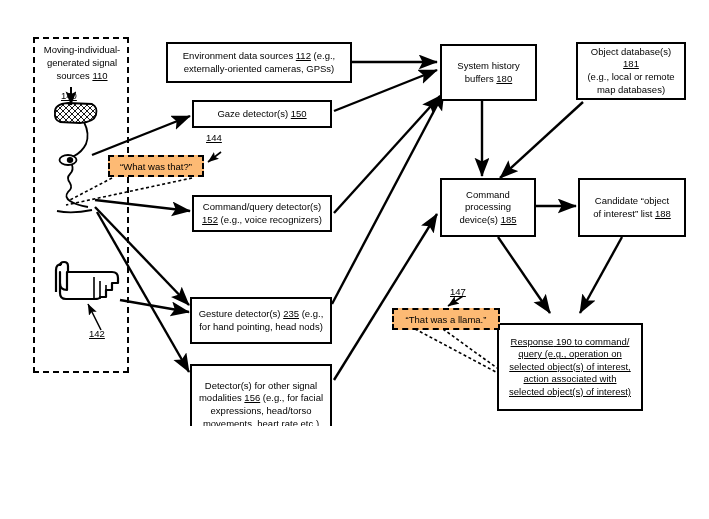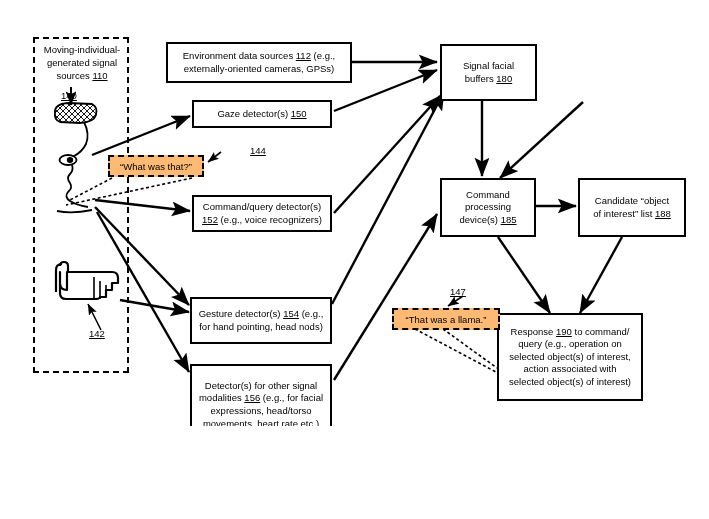--- a/index.html
+++ b/index.html
@@ -188,21 +188,21 @@
       <span class="u">110</span>
     </div>
   </div>
 
   <div class="ref-label" style="left:61px; top:90px;">140</div>
   <div class="ref-label" style="left:89px; top:328px;">142</div>
 
   <div class="bubble" style="left:108px; top:155px; width:96px; height:22px;">
     <span>“What was that?”</span>
   </div>
-  <div class="ref-label" style="left:206px; top:145px;margin-left:44px;">144</div>
+  <div class="ref-label" style="left:206px; top:132px;">144</div>
 
   <div class="bubble" style="left:392px; top:308px; width:108px; height:22px;">
     <span>“That was a llama.”</span>
   </div>
   <div class="ref-label" style="left:450px; top:286px;">147</div>
 
   <div class="node" style="left:166px; top:42px; width:186px; height:41px;">
     <span class="txt">
       <span>Environment data sources</span>
       <span class="u">112</span>
@@ -222,64 +222,72 @@
     <span class="txt">
       <span>Command/query detector(s)</span><br>
       <span class="u">152</span>
       <span>(e.g., voice recognizers)</span>
     </span>
   </div>
 
   <div class="node" style="left:190px; top:297px; width:142px; height:47px;">
     <span class="txt">
       <span>Gesture detector(s)</span>
-      <span class="u">154</span>
+      <span class="u">235</span>
       <span>(e.g.,</span><br>
       <span>for hand pointing, head nods)</span>
     </span>
   </div>
 
   <div class="node" style="left:190px; top:364px; width:142px; height:82px;">
     <span class="txt">
       <span>Detector(s) for other signal</span><br>
       <span>modalities</span>
       <span class="u">156</span>
       <span>(e.g., for facial</span><br>
       <span>expressions, head/torso</span><br>
       <span>movements, heart rate etc.)</span>
     </span>
   </div>
 
   <div class="node" style="left:440px; top:44px; width:97px; height:57px;">
     <span class="txt">
-      <span>Signal facial</span><br>
+      <span>System history</span><br>
       <span>buffers</span>
       <span class="u">180</span>
     </span>
   </div>
 
+  <div class="node" style="left:576px; top:42px; width:110px; height:58px;">
+    <span class="txt">
+      <span>Object database(s)</span>
+      <span class="u">181</span><br>
+      <span>(e.g., local or remote</span><br>
+      <span>map databases)</span>
+    </span>
+  </div>
 
   <div class="node" style="left:440px; top:178px; width:96px; height:59px;">
     <span class="txt">
       <span>Command</span><br>
       <span>processing</span><br>
       <span>device(s)</span>
       <span class="u">185</span>
     </span>
   </div>
 
   <div class="node" style="left:578px; top:178px; width:108px; height:59px;">
     <span class="txt">
       <span>Candidate “object</span><br>
       <span>of interest” list</span>
       <span class="u">188</span>
     </span>
   </div>
 
-  <div class="node" style="left:497px; top:313px; width:146px; height:88px;">
+  <div class="node" style="left:497px; top:323px; width:146px; height:88px;text-decoration:underline;">
     <span class="txt">
       <span>Response</span>
       <span class="u">190</span>
       <span>to command/</span><br>
       <span>query (e.g., operation on</span><br>
       <span>selected object(s) of interest,</span><br>
       <span>action associated with</span><br>
       <span>selected object(s) of interest)</span>
     </span>
   </div>

